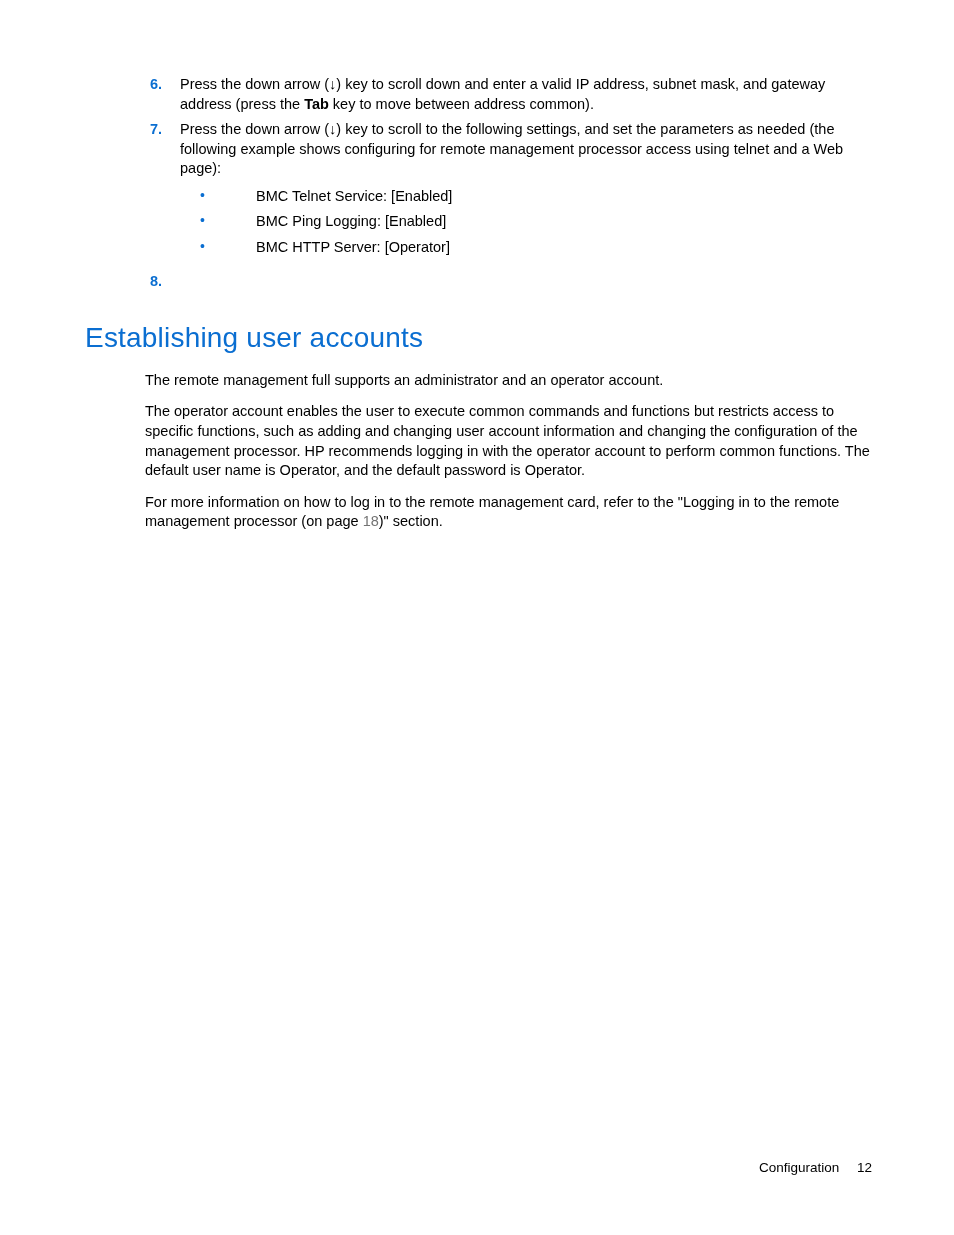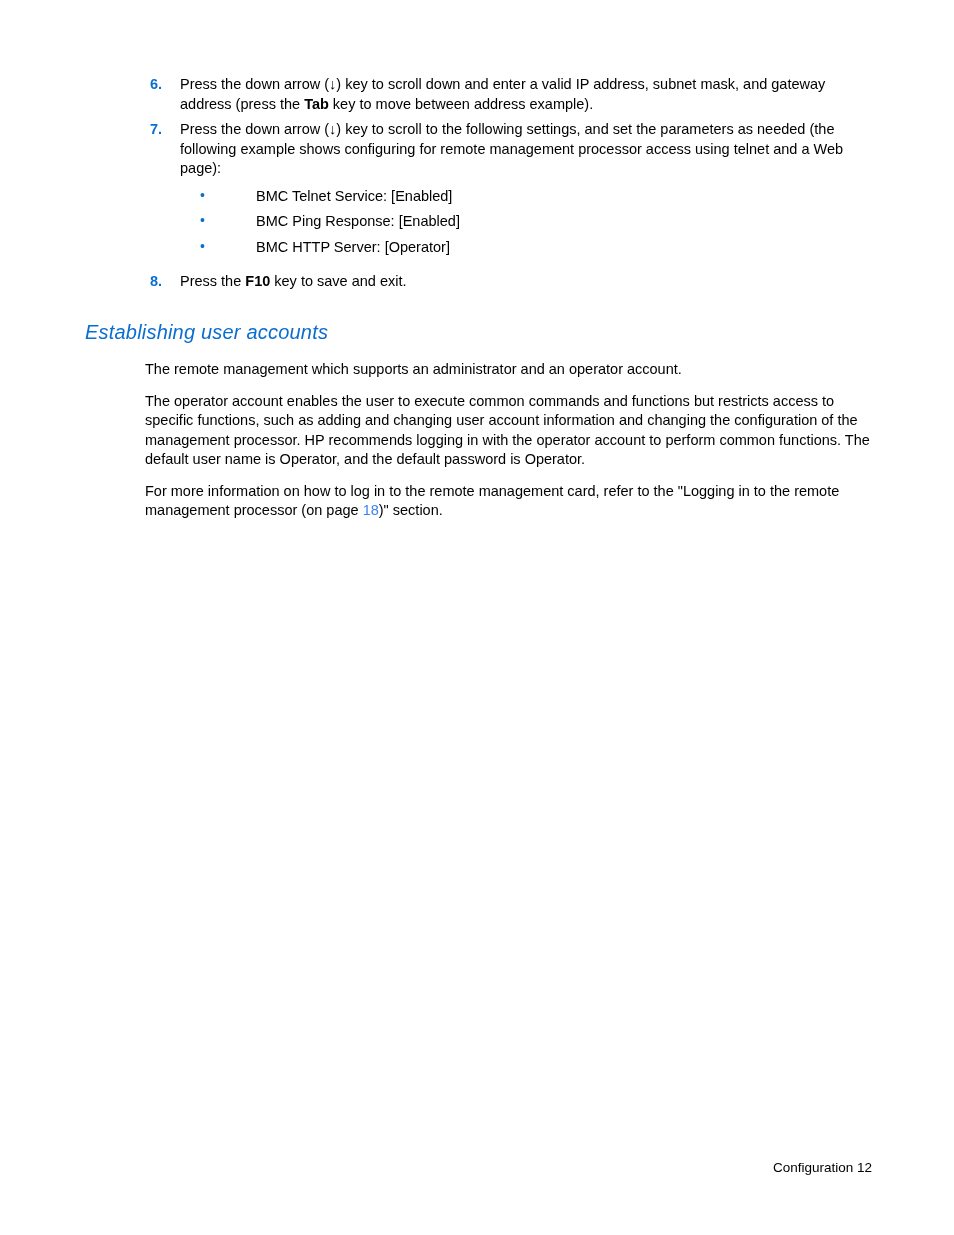--- a/index.html
+++ b/index.html
@@ -47,88 +47,84 @@
     color: #0a6ed1;
     font-size: 14px;
     line-height: 1.2;
     width: 28px;
     flex: 0 0 28px;
   }
   .ul-body { flex: 1; margin-left: 28px; }
   h2.section-title {
     color: #0a6ed1;
     font-weight: 400;
-    font-size: 20px;
+    font-size: 28px;
     margin-top: 28px;
     margin-bottom: 14px;
     letter-spacing: 0.2px;
-    font-style: italic;
   }
   .para-block { margin-left: 60px; }
   .para {
     margin-bottom: 12px;
   }
   .b { font-weight: bold; }
-  .link { color: #3b82f6; }
+  .link { color: #737373; }
   .footer {
     position: absolute;
     bottom: 58px;
     right: 82px;
     font-size: 13.5px;
   }
-  .footer .sec { margin-right: 0; }
+  .footer .sec { margin-right: 14px; }
 </style>
 </head>
 <body>
 
 <div class="page">
 
   <div class="ol">
 
     <div class="ol-item">
       <div class="ol-num">6.</div>
       <div class="ol-body">
-        <span>Press the down arrow (↓) key to scroll down and enter a valid IP address, subnet mask, and gateway address (press the </span><span class="b">Tab</span><span> key to move between address example).</span>
+        <span>Press the down arrow (↓) key to scroll down and enter a valid IP address, subnet mask, and gateway address (press the </span><span class="b">Tab</span><span> key to move between address common).</span>
       </div>
     </div>
 
     <div class="ol-item">
       <div class="ol-num">7.</div>
       <div class="ol-body">
         <span>Press the down arrow (↓) key to scroll to the following settings, and set the parameters as needed (the following example shows configuring for remote management processor access using telnet and a Web page):</span>
         <div class="ul">
           <div class="ul-item">
             <div class="ul-dot">•</div>
             <div class="ul-body">BMC Telnet Service: [Enabled]</div>
           </div>
           <div class="ul-item">
             <div class="ul-dot">•</div>
-            <div class="ul-body">BMC Ping Response: [Enabled]</div>
+            <div class="ul-body">BMC Ping Logging: [Enabled]</div>
           </div>
           <div class="ul-item">
             <div class="ul-dot">•</div>
             <div class="ul-body">BMC HTTP Server: [Operator]</div>
           </div>
         </div>
       </div>
     </div>
 
     <div class="ol-item">
       <div class="ol-num">8.</div>
-      <div class="ol-body">
-        <span>Press the </span><span class="b">F10</span><span> key to save and exit.</span>
-      </div>
     </div>
 
   </div>
 
   <h2 class="section-title">Establishing user accounts</h2>
 
   <div class="para-block">
-    <p class="para">The remote management which supports an administrator and an operator account.</p>
+    <p class="para">The remote management full supports an administrator and an operator account.</p>
     <p class="para">The operator account enables the user to execute common commands and functions but restricts access to specific functions, such as adding and changing user account information and changing the configuration of the management processor. HP recommends logging in with the operator account to perform common functions. The default user name is Operator, and the default password is Operator.</p>
     <p class="para">
       <span>For more information on how to log in to the remote management card, refer to the "Logging in to the remote management processor (on page </span><span class="link">18</span><span>)" section.</span>
     </p>
   </div>
 
 </div>
 
 <div class="footer">
   <span class="sec">Configuration</span>

